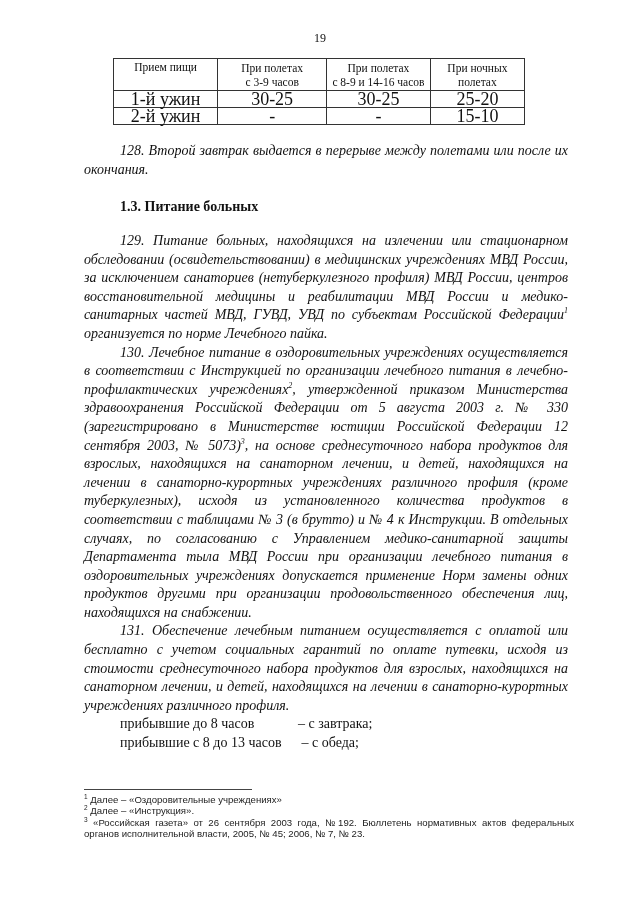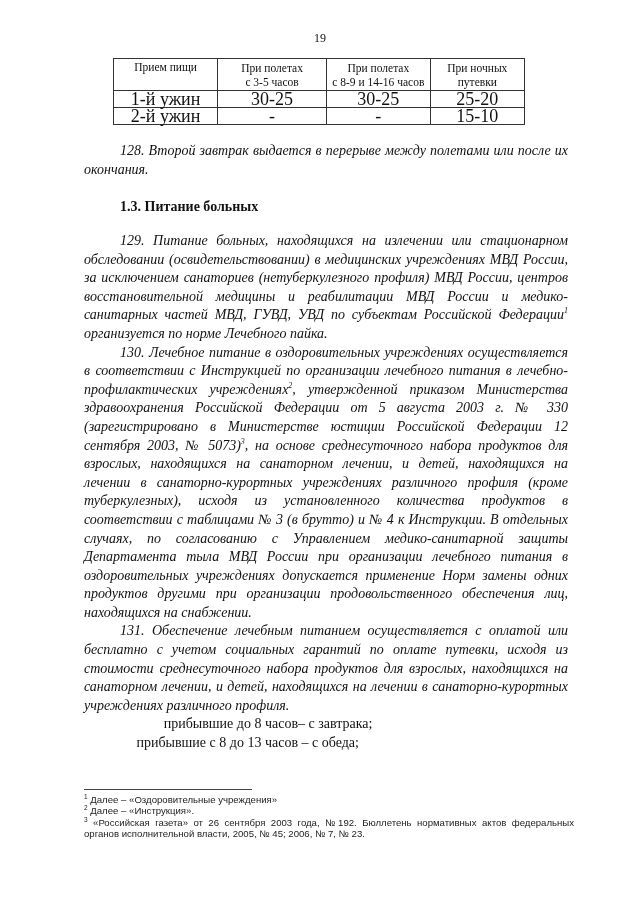--- a/index.html
+++ b/index.html
@@ -9,38 +9,38 @@
   table.meal { position:absolute; top:58px; left:73px; width:412px; border-collapse:collapse; font-size:12.5px;margin-left:40px; }
   table.meal td { border:1px solid #333; text-align:center; padding:0; line-height:14px; }
   table.meal tr.hdr td { height:30px; font-size:11.5px; line-height:14px; }
   table.meal tr.r td { height:16px; font-size:18px; line-height:16px; }
   .c1 { width:126px; } .c2 { width:133px; } .c3 { width:126px; } .c4 { width:113px; }
   .body { position:absolute; left:84px; width:484px; font-size:14px; line-height:18.6px; }
   .p { margin:0; text-align:justify; text-align-last:auto; }
   .ind { text-indent:36px;font-style:italic; }
   .h { font-weight:bold; text-indent:36px; }
   sup { font-size:8px; line-height:0; vertical-align:6px; }
-  .list-row { display:flex; padding-left:36px;text-align:right; }
+  .list-row { display:flex; padding-left:36px; }
   .list-row .a { width:178px; }
   .fn-line { position:absolute; left:84px; top:789px; width:168px; border-top:1px solid #444; }
   .fn { position:absolute; left:84px; width:490px; font-family:"Liberation Sans","DejaVu Sans",sans-serif; font-size:9.6px; line-height:11px; color:#222; }
   .fn sup { font-size:6.5px; vertical-align:4px; }
 </style>
 </head>
 <body>
 
 <div class="page-num">19</div>
 
 <table class="meal">
   <tbody>
       <tr class="hdr">
     <td class="c1" style="vertical-align:top;padding-top:1px;"><span>Прием пищи</span></td>
-    <td class="c2"><span>При полетах</span><br><span>с 3-5 часов</span></td>
+    <td class="c2"><span>При полетах</span><br><span>с 3-9 часов</span></td>
     <td class="c3"><span>При полетах</span><br><span>с 8-9 и 14-16 часов</span></td>
-    <td class="c4"><span>При ночных</span><br><span>путевки</span></td>
+    <td class="c4"><span>При ночных</span><br><span>полетах</span></td>
   </tr>
   <tr class="r">
     <td>1-й ужин</td>
     <td>30-25</td>
     <td>30-25</td>
     <td>25-20</td>
   </tr>
   <tr class="r">
     <td>2-й ужин</td>
     <td>-</td>
@@ -66,15 +66,15 @@
     <span class="a">прибывшие до 8 часов</span>
     <span>– с завтрака;</span>
   </div>
   <div class="list-row">
     <span class="a">прибывшие с 8 до 13 часов</span>
     <span style="white-space:pre;"> – с обеда;</span>
   </div>
 </div>
 
 <div class="fn-line"></div>
-<div class="fn" style="top:794px;"><sup>1</sup><span> Далее – «Оздоровительные учреждения»</span></div>
+<div class="fn" style="top:794px;"><sup>1</sup><span> Далее – «Оздоровительные учреждениях»</span></div>
 <div class="fn" style="top:805px;"><sup>2</sup><span> Далее – «Инструкция».</span></div>
 <div class="fn" style="top:817px;text-align:justify;"><sup>3</sup><span> «Российская газета» от 26 сентября 2003 года, №192.  Бюллетень нормативных актов федеральных органов исполнительной власти, 2005, № 45; 2006, № 7, № 23.</span></div>
 
 </body></html>

